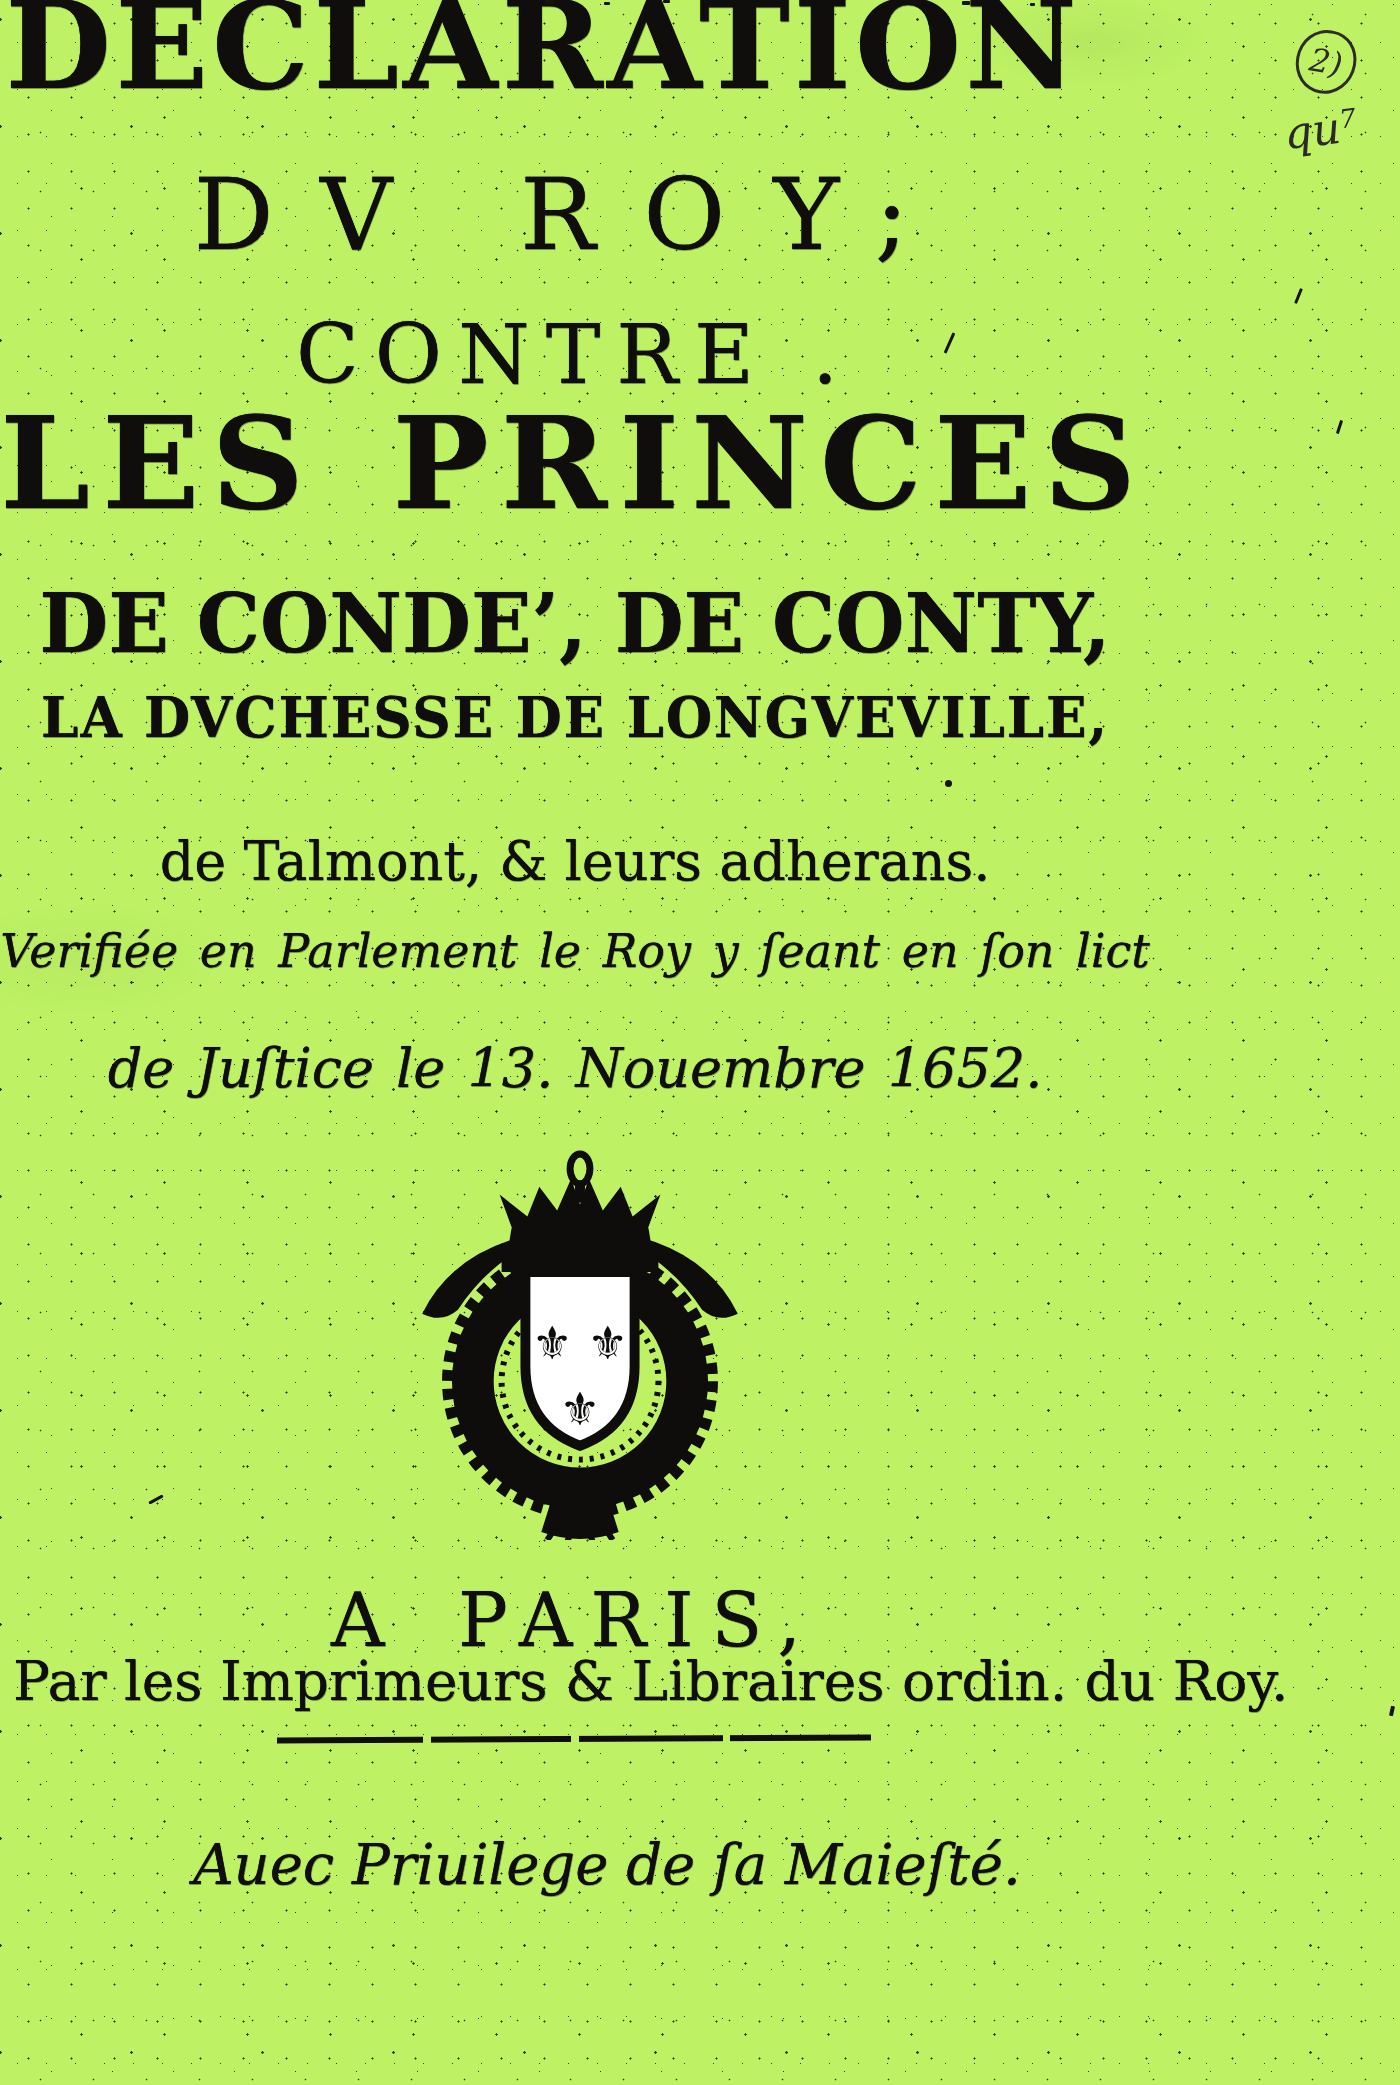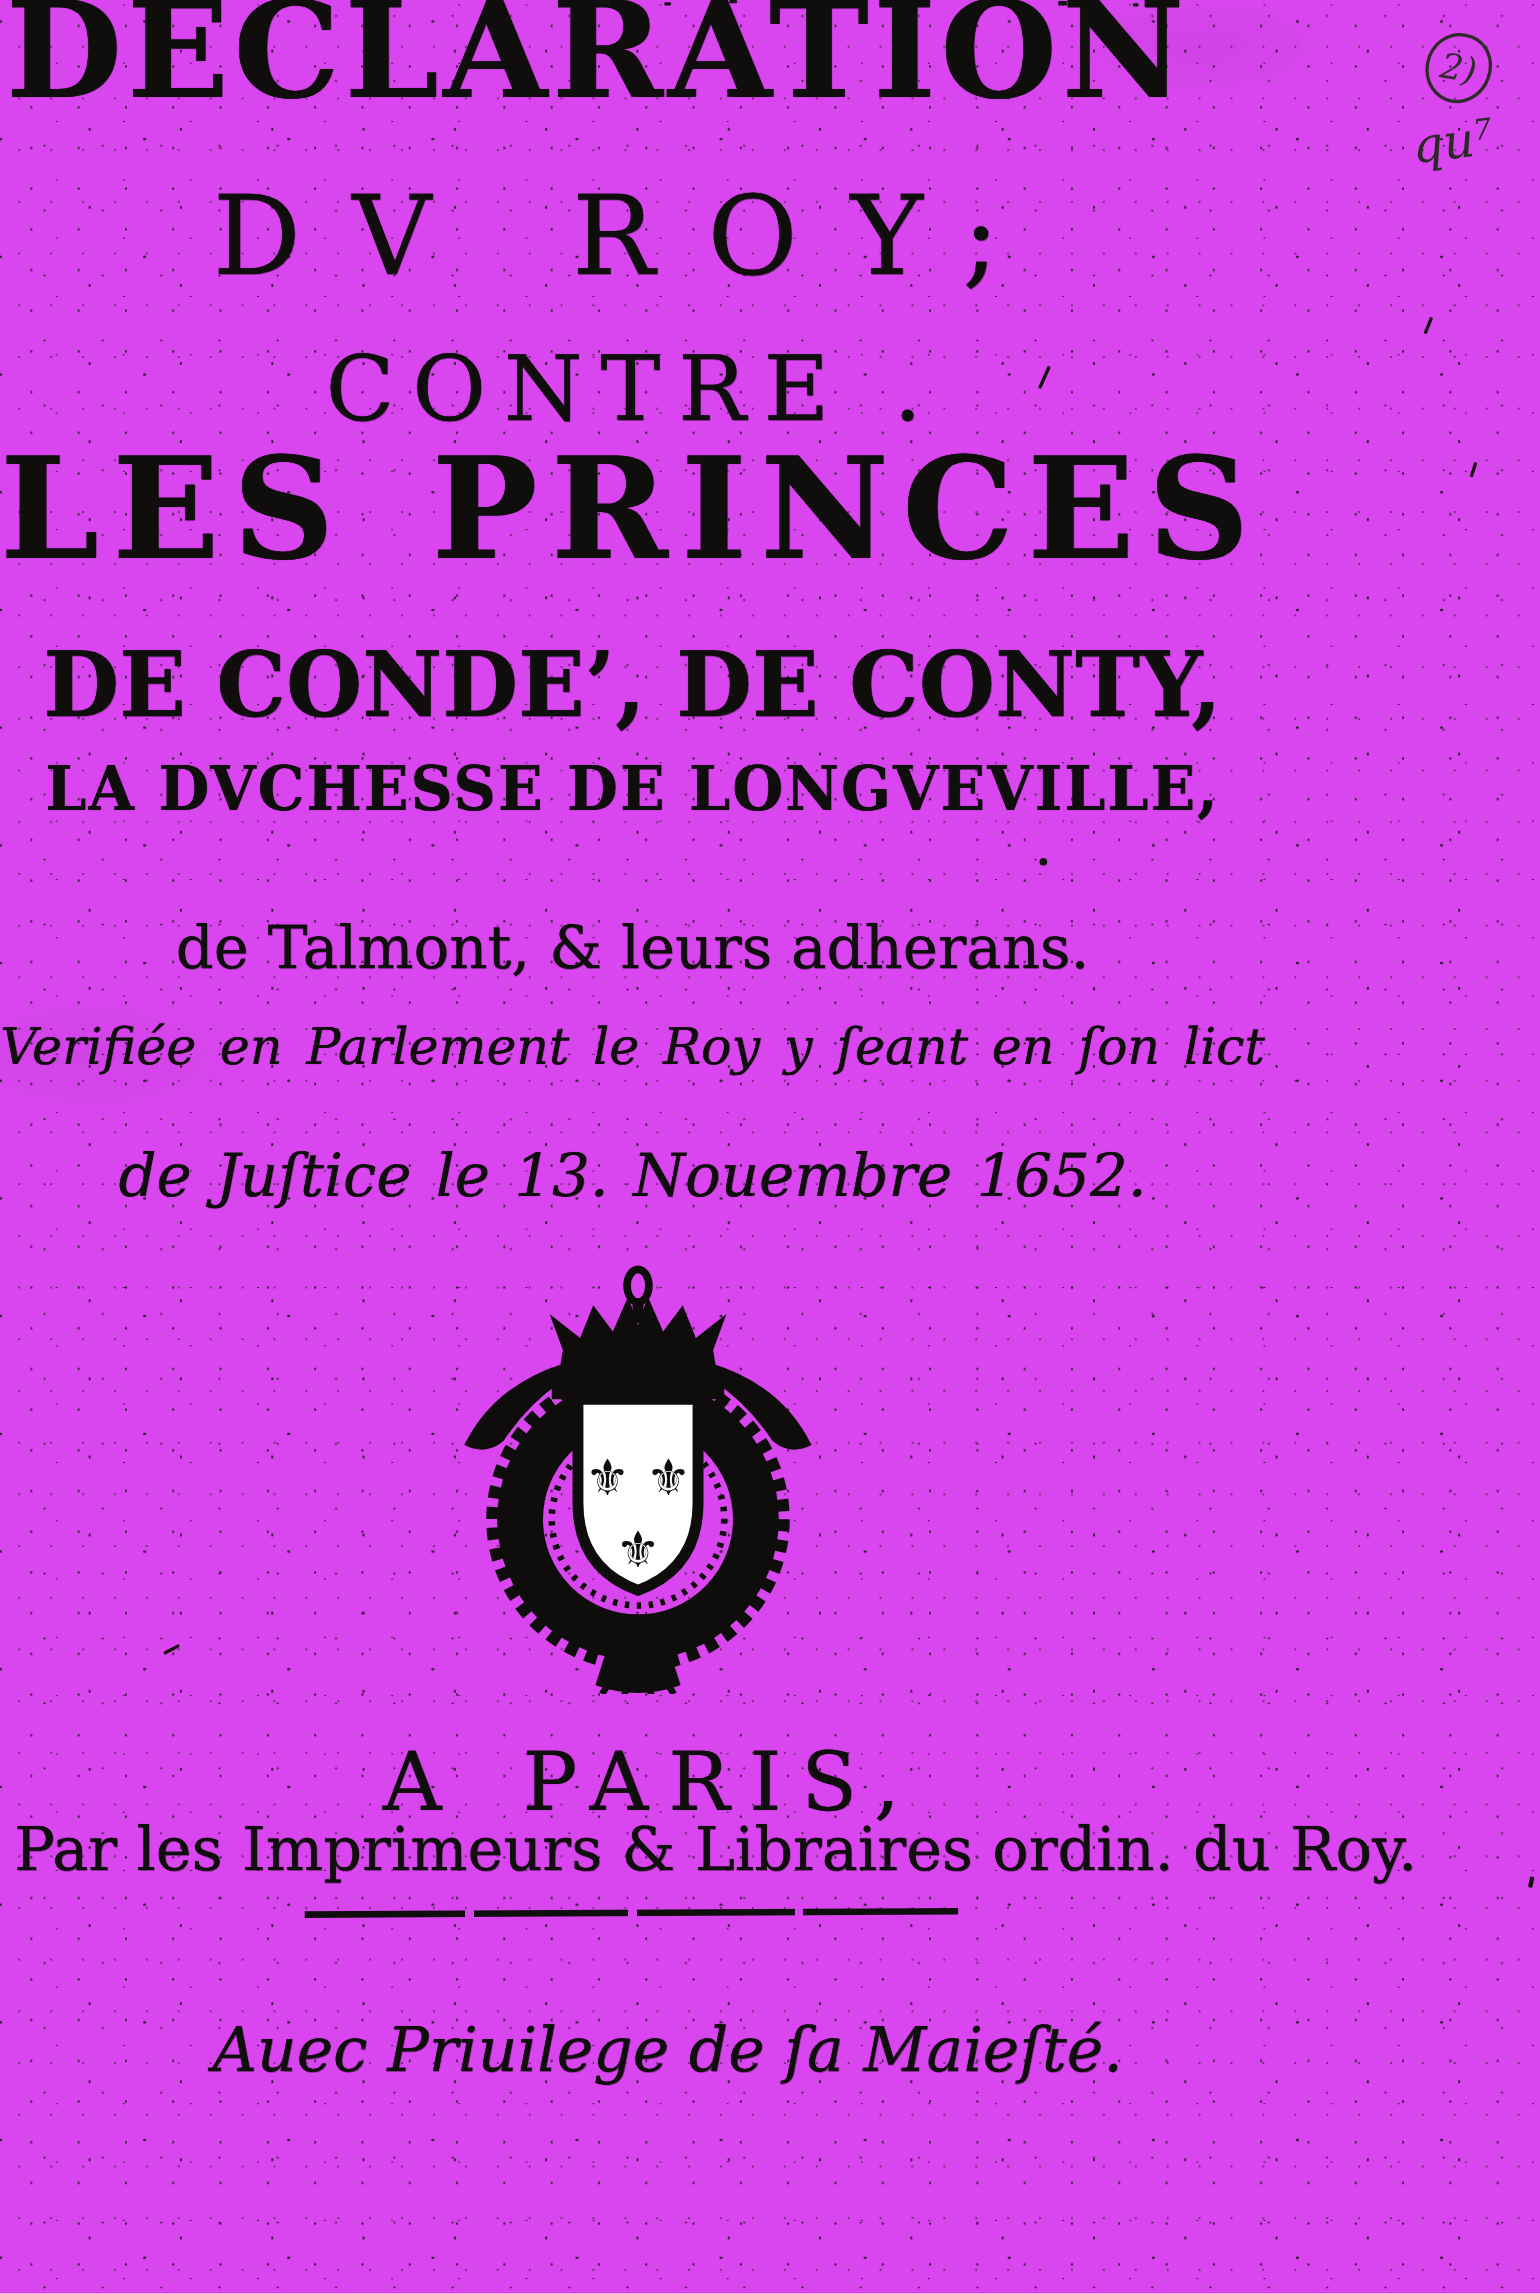--- a/index.html
+++ b/index.html
@@ -1,19 +1,19 @@
 <!DOCTYPE html>
 <html><head>
 <meta charset="utf-8">
 <style>
   html,body{margin:0;padding:0;background:#ffffff;}
   .page{
     position:relative;
     width:1400px;height:2085px;
-    background:#d946ef;
+    background:#bef264;
     overflow:hidden;
     font-family:"DejaVu Serif", serif;
     color:#0f0e0c;
   }
   
   .noise{
     position:absolute;inset:0;
     pointer-events:none;
     background-image:
       radial-gradient(ellipse 180px 70px at 78% 2%, rgba(0,0,0,0.05), transparent 70%),
@@ -40,21 +40,21 @@
   .l-declaration{top:-16px;width:1086px;font-size:122px;font-weight:700;letter-spacing:4px;}
   .l-duroy{top:165px;font-size:100px;letter-spacing:48px;}
   .l-contre{top:314px;font-size:82px;letter-spacing:16px;}
   .l-princes{top:399px;width:1096px;font-size:128px;font-weight:700;letter-spacing:12px;word-spacing:20px;}
   .l-conde{top:582px;font-size:82px;font-weight:700;letter-spacing:0;transform:scaleX(0.97);transform-origin:50% 50%;}
   .l-duchesse{top:689px;font-size:56px;font-weight:700;transform:scaleX(0.95);transform-origin:50% 50%;letter-spacing:2px;}
   .l-roche{top:758px;font-size:54px;}
   .l-talmont{top:835px;font-size:54px;}
   .l-verif1{top:928px;font-size:46px;font-style:italic;word-spacing:7px;}
   .l-verif2{top:1042px;font-size:54px;font-style:italic;word-spacing:5px;}
-  .l-paris{top:1583px;font-size:74px;letter-spacing:18px;word-spacing:14px;margin-left:17px;}
+  .l-paris{top:1583px;font-size:74px;letter-spacing:18px;word-spacing:14px;}
   .l-imprimeurs{top:1654px;font-size:55px;padding-left:13px;}
   .l-year{top:1752px;font-size:78px;letter-spacing:4px;word-spacing:30px;}
   .l-privilege{top:1837px;font-size:56px;font-style:italic;padding-left:32px;}
   .rule{
     position:absolute;top:1736px;left:277px;width:594px;height:6px;
     transform:rotate(-0.3deg);
     background:linear-gradient(90deg,
       #0f0e0c 0 146px, transparent 146px 154px,
       #0f0e0c 154px 294px, transparent 294px 302px,
       #0f0e0c 302px 446px, transparent 446px 453px,

